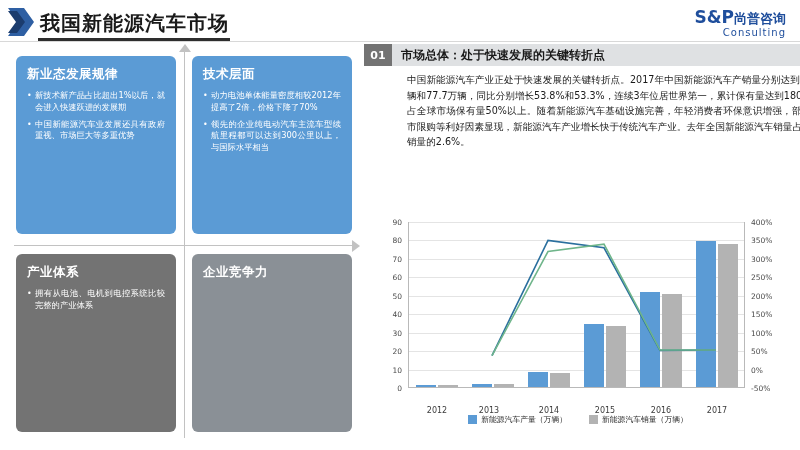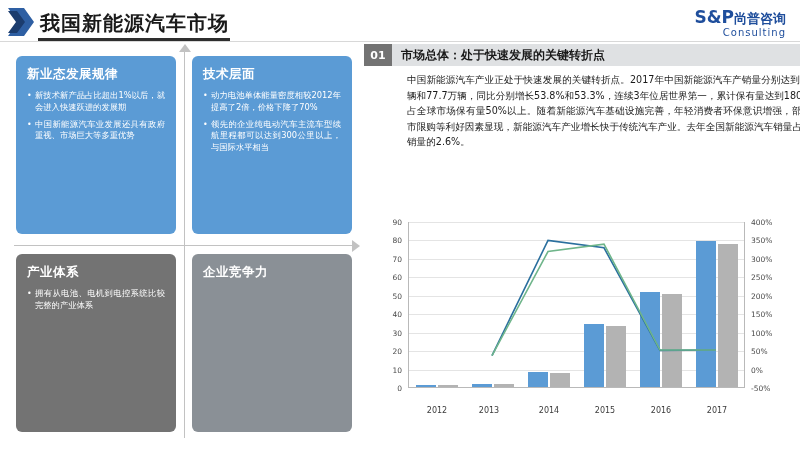--- a/index.html
+++ b/index.html
@@ -264,14 +264,24 @@
         <div class="xlabel" style="left: 252px;">2016</div>
         <div class="bar" style="height: 146.449px; left: 287px; background: rgb(91, 155, 213);"></div>
         <div class="bar2" style="height: 143.313px; left: 309px; background: rgb(179, 179, 179);"></div>
         <div class="xlabel" style="left: 308px;">2017</div>
       </div>
     <div class="axis-right"></div>
     <svg id="lines" style="position:absolute;left:40px;top:14px;width:336px;height:166px;pointer-events:none" viewBox="0 0 336 166">
         <polyline points="84,133.53777777777776 140,18.444444444444457 196,25.822222222222223 252,128.37333333333333 308,128.00444444444446" fill="none" stroke="#2a6f9e" stroke-width="1.6"></polyline>
         <polyline points="84,133.53777777777776 140,29.51111111111112 196,22.133333333333326 252,128.00444444444446 308,128.00444444444446" fill="none" stroke="#6fb58a" stroke-width="1.6"></polyline>
       </svg>
+    <div class="legend">
+      <div class="legend-item">
+        <span class="legend-swatch" style="background:#5b9bd5"></span>
+        <span>新能源汽车产量（万辆）</span>
+      </div>
+      <div class="legend-item">
+        <span class="legend-swatch" style="background:#b3b3b3"></span>
+        <span>新能源汽车销量（万辆）</span>
+      </div>
+    </div>
   </div>
 </div>
 
 </body></html>

